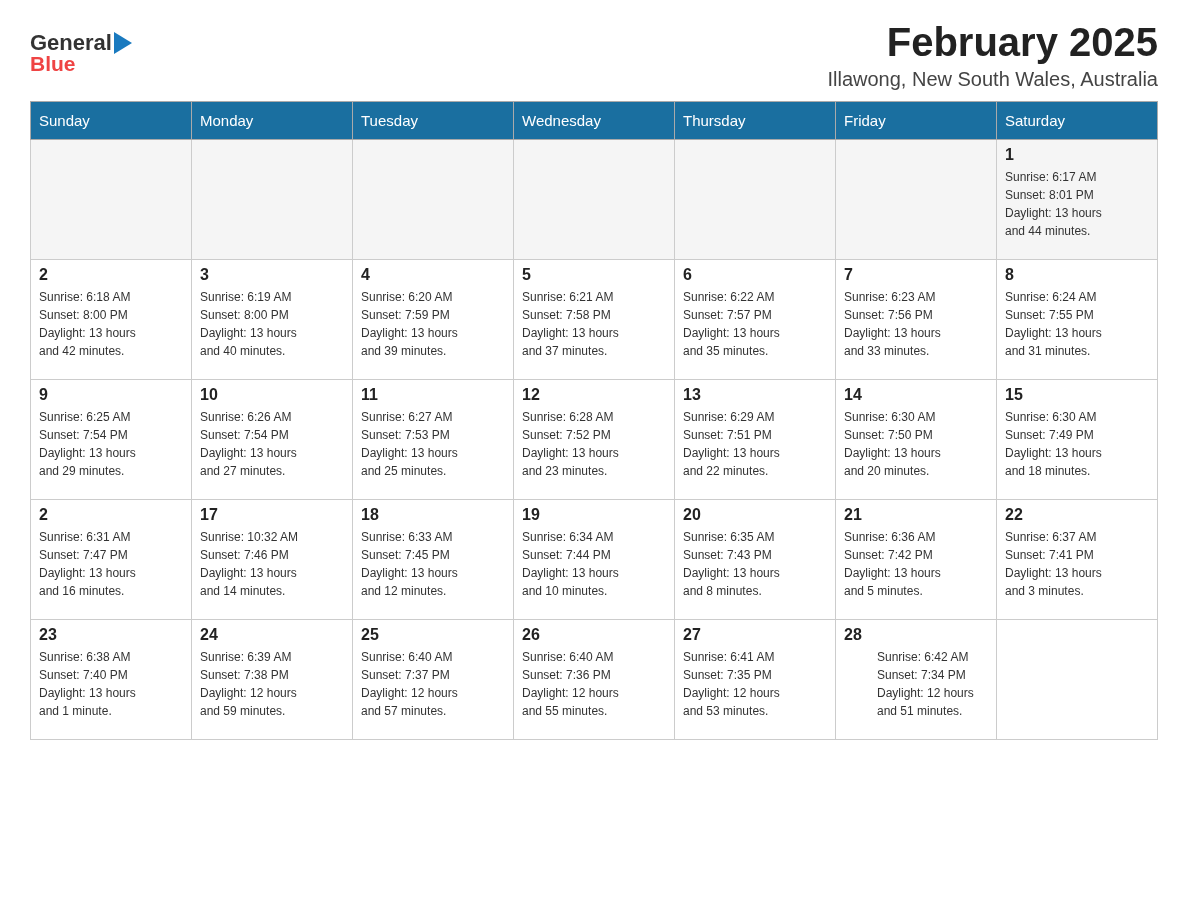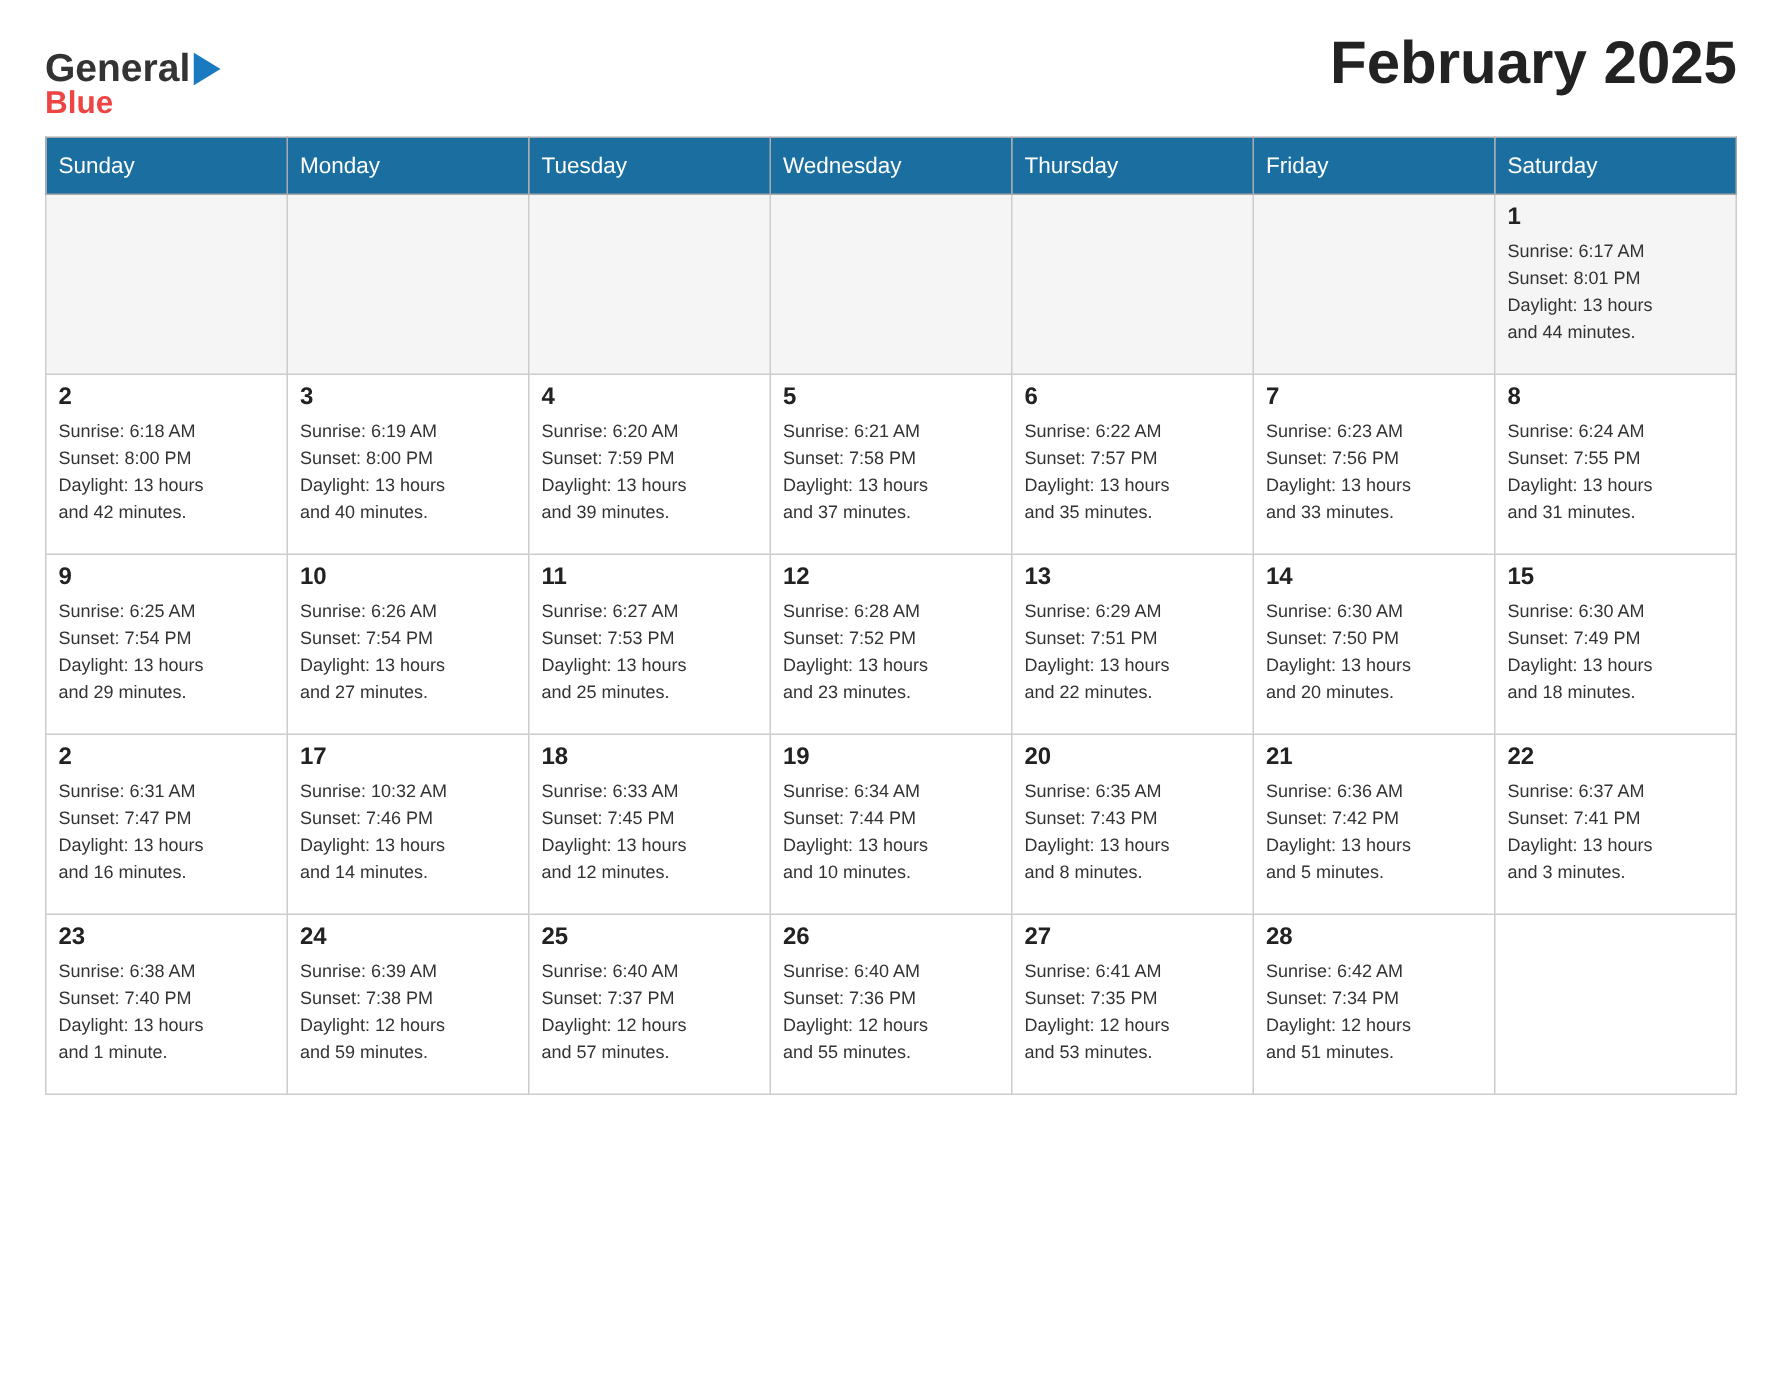--- a/index.html
+++ b/index.html
@@ -75,21 +75,21 @@
     }
     .day-info {
       font-size: 12px;
       color: #333;
       line-height: 1.5;
     }
     .empty-cell {
       background: #f9f9f9;
     }
     .logo-general {
-      font-size: 26px;
+      font-size: 22px;
       font-weight: bold;
       color: #333;
     }
     .logo-blue-text {
       color: #ef4444;
       font-size: 21px;
       font-weight: bold;
     }
   </style>
 </head>
@@ -102,20 +102,21 @@
         <span class="logo-general">General</span>
         <svg width="28" height="22" viewBox="0 0 28 22" style="margin-left:2px;">
           <polygon points="0,0 18,11 0,22" fill="#1a7abf"></polygon>
         </svg>
       </div>
       <span class="logo-blue-text" style="margin-top:-4px;">Blue</span>
     </div>
   </div>
   <div class="title-block">
     <div class="month-title">February 2025</div>
+    <div class="location">Illawong, New South Wales, Australia</div>
   </div>
 </div>
 
 <table class="calendar">
   <thead>
     <tr>
       <th>Sunday</th>
       <th>Monday</th>
       <th>Tuesday</th>
       <th>Wednesday</th>
@@ -324,21 +325,21 @@
         </td>
         <td>
           <span class="day-number">27</span>
           <div class="day-info" style="white-space: pre-line;">Sunrise: 6:41 AM
 Sunset: 7:35 PM
 Daylight: 12 hours
 and 53 minutes.</div>
         </td>
         <td>
           <span class="day-number">28</span>
-          <div class="day-info" style="white-space: pre-line;">Sunrise: 6:42 AM
+          <div class="day-info" style="white-space: pre-line; margin-left: 33px;">Sunrise: 6:42 AM
 Sunset: 7:34 PM
 Daylight: 12 hours
 and 51 minutes.</div>
         </td>
         <td class="empty-cell"></td>
       </tr>
     </tbody>
 </table>
 
 </body></html>

